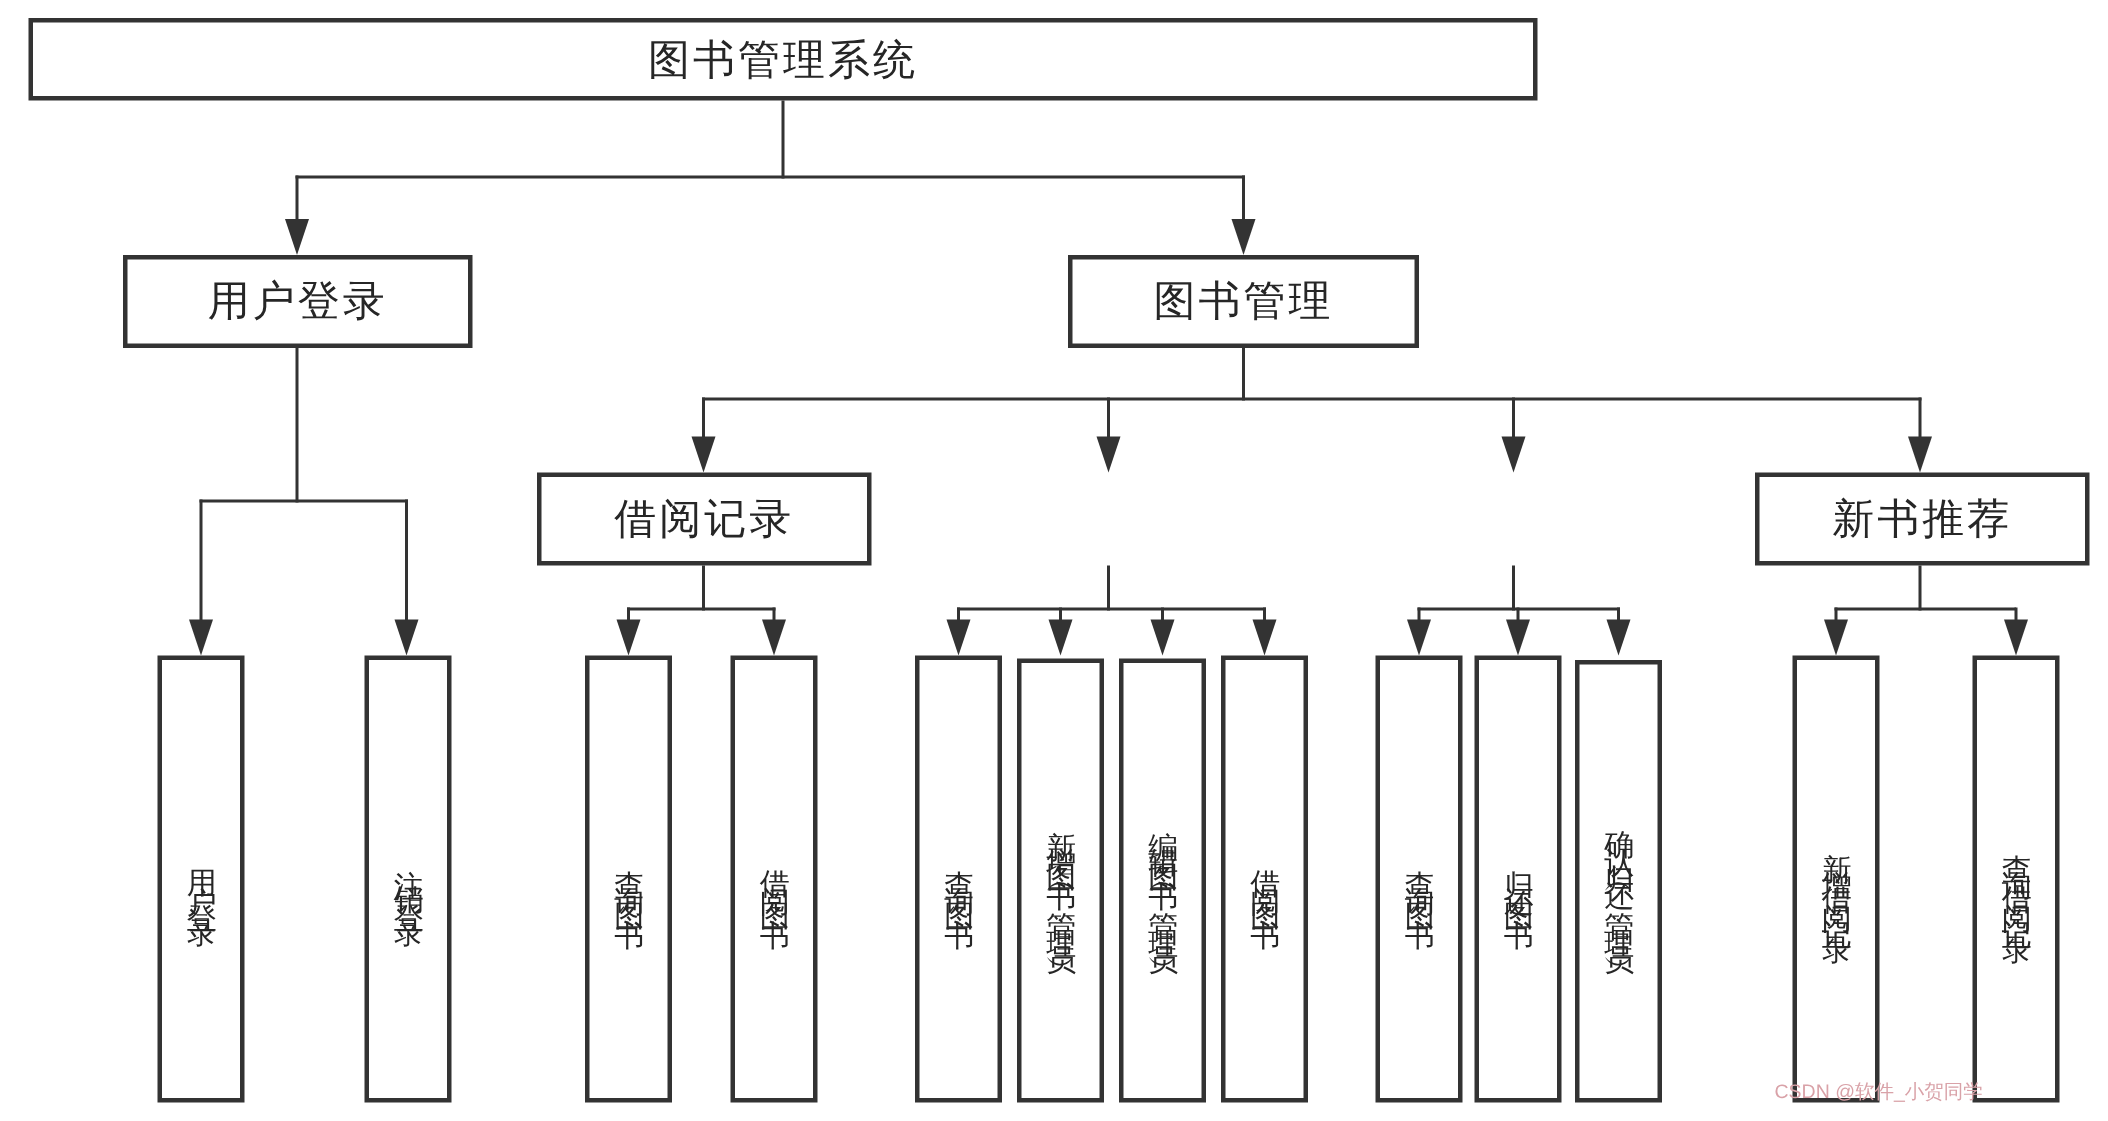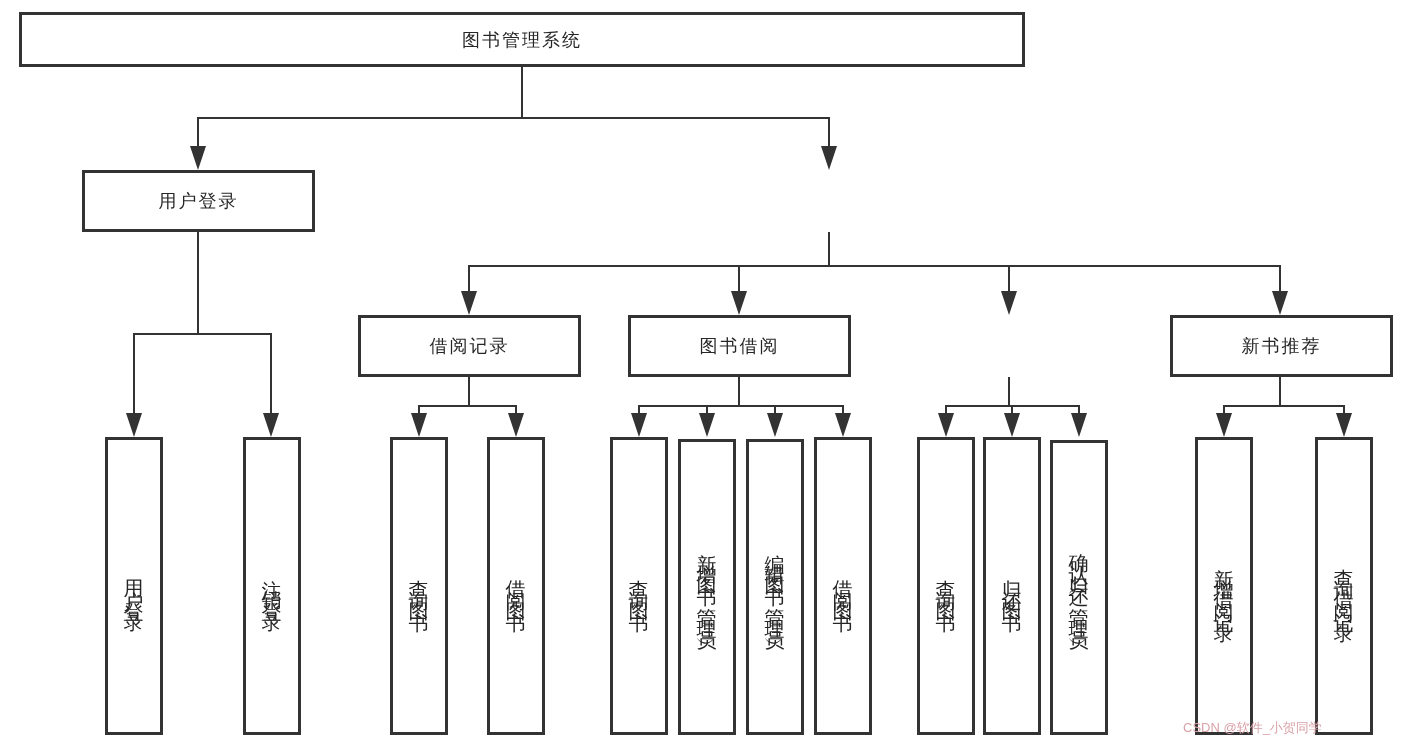--- a/index.html
+++ b/index.html
@@ -8,21 +8,21 @@
   html,body{margin:0;padding:0;background:var(--bg);}
   #stage{
     position:relative; width:1405px; height:747px; background:var(--bg);
     font-family:"Liberation Sans","DejaVu Sans",sans-serif; overflow:hidden;
   }
   .box{
     position:absolute; box-sizing:border-box; border:3px solid var(--line);
     background:var(--bg); color:var(--text);
     display:flex; align-items:center; justify-content:center; text-align:center;
   }
-  .hbox{ font-size:18px; letter-spacing:2px; }
+  .hbox{ font-size:28px; letter-spacing:2px; }
   .vbox{
     writing-mode:vertical-rl; text-orientation:mixed;
     font-size:20px; letter-spacing:11px; line-height:1;
   }
   .hline{ position:absolute; height:2px; background:var(--line); }
   .vline{ position:absolute; width:2px; background:var(--line); }
   .arrow{
     position:absolute; width:0; height:0;
     border-left:8px solid transparent; border-right:8px solid transparent;
     border-top:24px solid var(--line);
@@ -40,41 +40,41 @@
   <div class="box hbox" style="left:19px;top:12px;width:1006px;height:55px;">图书管理系统</div>
 
   <div class="vline" style="left:521px;top:67px;height:52px;"></div>
   <div class="hline" style="left:197px;top:117px;width:633px;"></div>
   <div class="vline" style="left:197px;top:117px;height:31px;"></div>
   <div class="arrow" style="left:190px;top:146px;"></div>
   <div class="vline" style="left:828px;top:117px;height:31px;"></div>
   <div class="arrow" style="left:821px;top:146px;"></div>
 
   <div class="box hbox" style="left:82px;top:170px;width:233px;height:62px;">用户登录</div>
+  <div class="box hbox" style="left:712px;top:170px;width:234px;height:62px;">图书管理</div>
 
   <div class="vline" style="left:197px;top:232px;height:103px;"></div>
   <div class="hline" style="left:133px;top:333px;width:139px;"></div>
   <div class="vline" style="left:133px;top:333px;height:82px;"></div>
   <div class="arrow" style="left:126px;top:413px;"></div>
   <div class="vline" style="left:270px;top:333px;height:82px;"></div>
   <div class="arrow" style="left:263px;top:413px;"></div>
 
   <div class="vline" style="left:828px;top:232px;height:35px;"></div>
   <div class="hline" style="left:468px;top:265px;width:813px;"></div>
   <div class="vline" style="left:468px;top:265px;height:28px;"></div>
   <div class="arrow" style="left:461px;top:291px;"></div>
   <div class="vline" style="left:738px;top:265px;height:28px;"></div>
   <div class="arrow" style="left:731px;top:291px;"></div>
   <div class="vline" style="left:1008px;top:265px;height:28px;"></div>
   <div class="arrow" style="left:1001px;top:291px;"></div>
   <div class="vline" style="left:1279px;top:265px;height:28px;"></div>
   <div class="arrow" style="left:1272px;top:291px;"></div>
 
   <div class="box hbox" style="left:358px;top:315px;width:223px;height:62px;">借阅记录</div>
-  <div class="box hbox" style="left:628px;top:315px;width:223px;height:62px;">图书借阅</div>
   <div class="box hbox" style="left:1170px;top:315px;width:223px;height:62px;">新书推荐</div>
 
   <div class="vline" style="left:468px;top:377px;height:30px;"></div>
   <div class="hline" style="left:418px;top:405px;width:99px;"></div>
   <div class="vline" style="left:418px;top:405px;height:12px;"></div>
   <div class="arrow" style="left:411px;top:413px;"></div>
   <div class="vline" style="left:515px;top:405px;height:12px;"></div>
   <div class="arrow" style="left:508px;top:413px;"></div>
 
   <div class="vline" style="left:738px;top:377px;height:30px;"></div>

